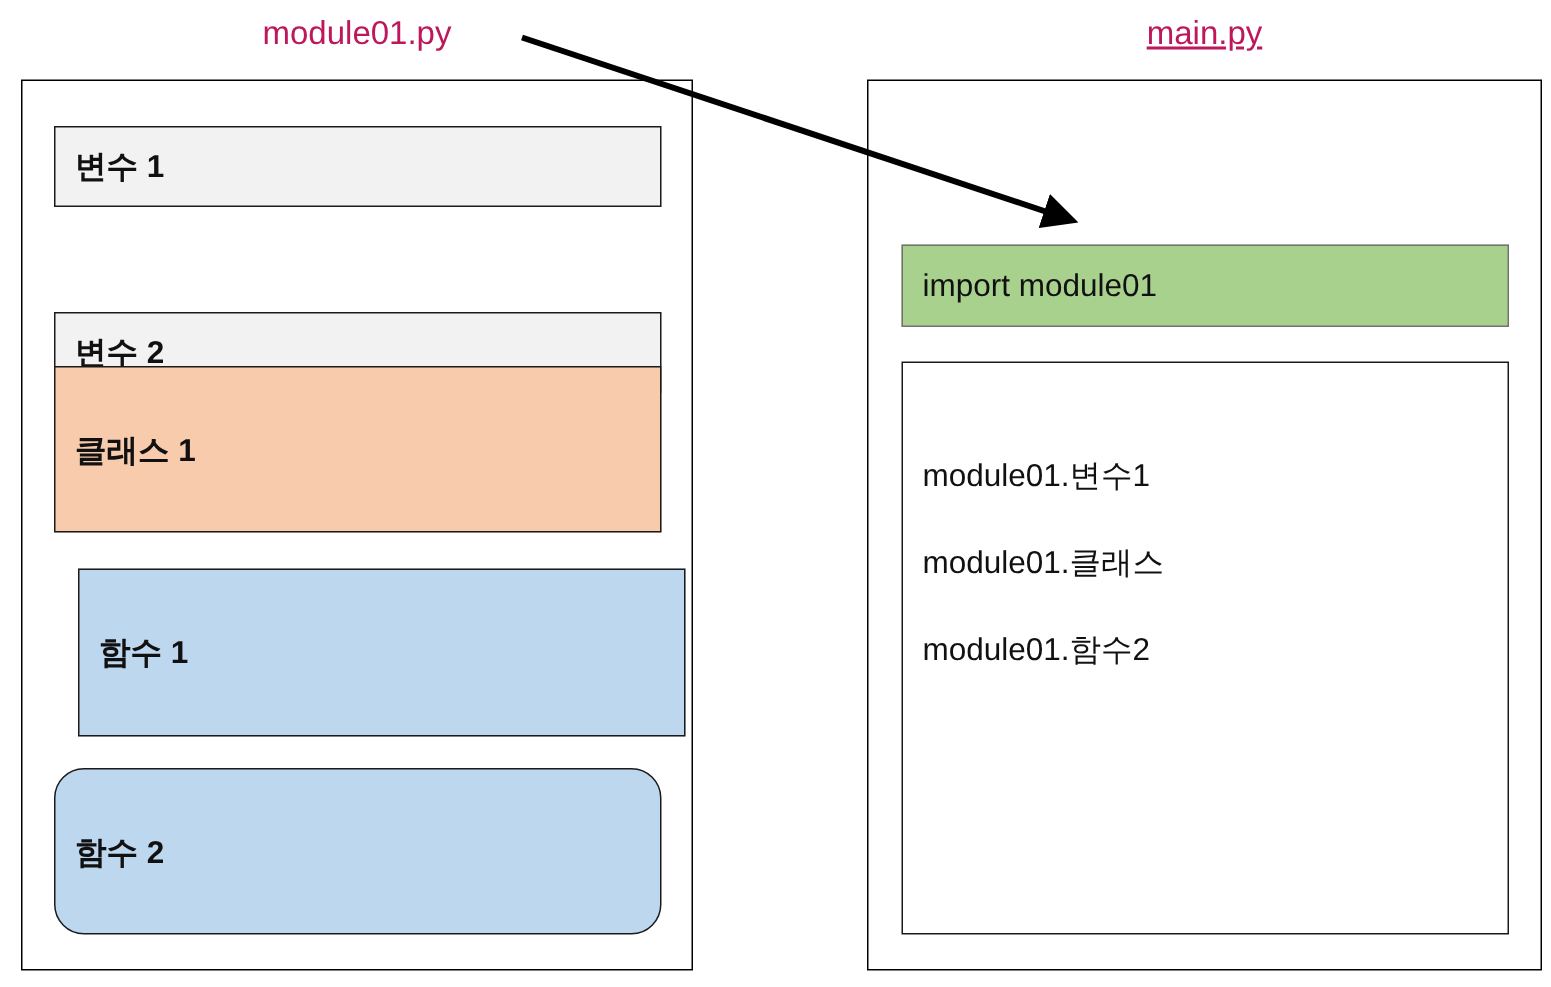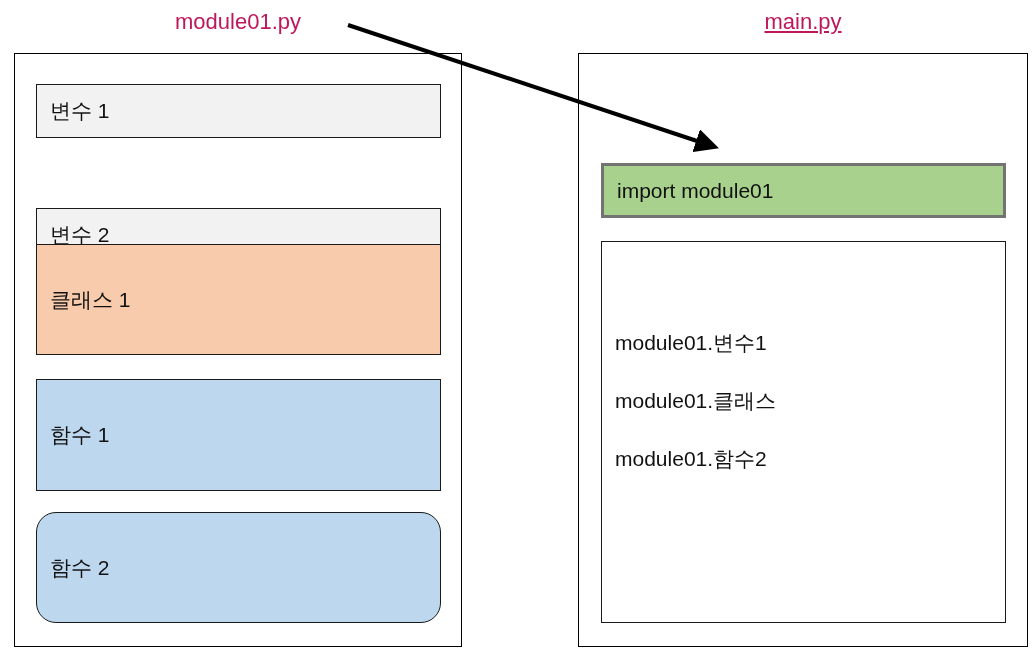--- a/index.html
+++ b/index.html
@@ -21,60 +21,60 @@
   }
   .title-module { left: 14px; width: 448px; }
   .title-main  { left: 578px; width: 450px; text-decoration: underline; }
 
   .file-box {
     position: absolute;
     top: 53px;
     border: 1.5px solid #000000;
     background: #ffffff;
   }
-  .box-module { left: 14px;  width: 448px; height: 594px; }
+  .box-module { left: 14px;  width: 448px; height: 594px; font-weight: bold; }
   .box-main   { left: 578px; width: 450px; height: 594px; }
 
   .member-box {
     position: absolute;
     left: 21px;
     width: 405px;
     border: 1px solid #1a1a1a;
     display: flex;
     align-items: center;
     padding-left: 13px;
     font-size: 21px;
   }
   .m-var1  { top: 30px;  height: 54px; }
   .m-var2  { top: 110px; height: 54px; margin-top: 44px; }
   .m-class { top: 190px; height: 111px; }
-  .m-func1 { top: 325px; height: 112px; }
+  .m-func1 { top: 325px; height: 112px; margin-left: 16px; }
   .m-func2 { top: 458px; height: 111px; border-radius: 20px; }
 
   .import-box {
     position: absolute;
     left: 22px;
     top: 109px;
     width: 405px;
     height: 55px;
-    border: 3px solid #737373;
+    border: 1px solid #737373;
     display: flex;
     align-items: center;
     padding-left: 13px;
     font-size: 21px;
   }
   .usage-box {
     position: absolute;
     left: 22px;
     top: 187px;
     width: 405px;
     height: 382px;
     border: 1px solid #1a1a1a;
     background: #ffffff;
-    padding: 72px 0 0 13px;
+    padding: 47px 0 0 13px;
   }
   .usage-line {
     display: block;
     height: 58px;
     line-height: 58px;
     font-size: 21px;
     white-space: nowrap;
   }
   .arrow-layer {
     position: absolute;

